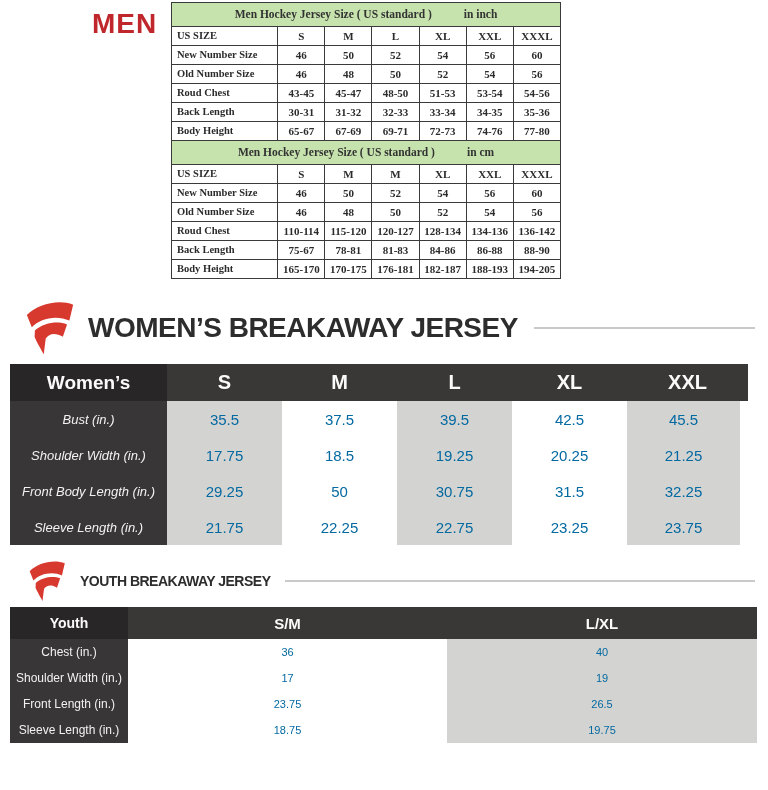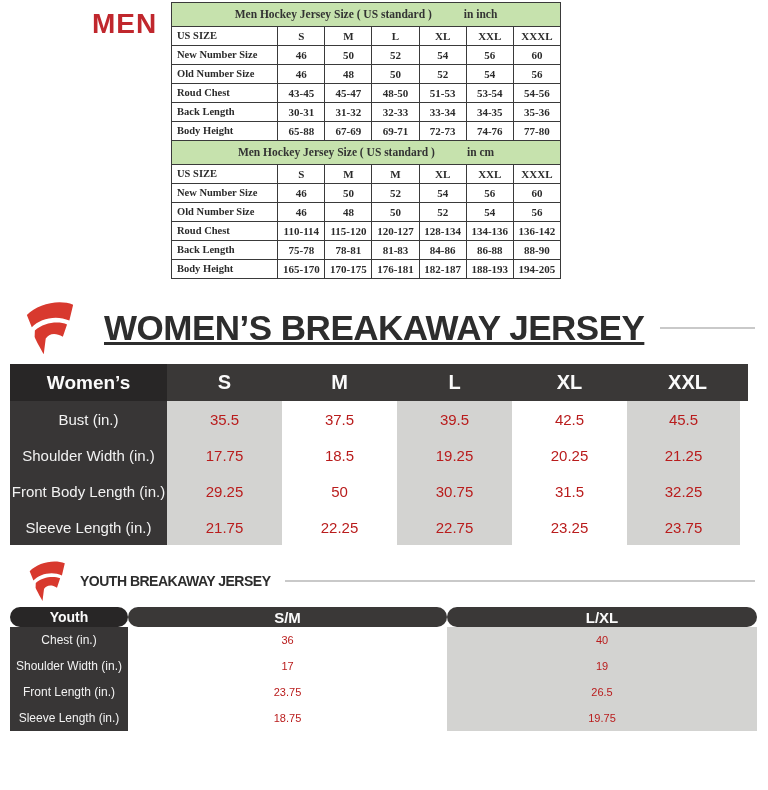--- a/index.html
+++ b/index.html
@@ -27,51 +27,51 @@
     background:#c6e2ad; height:24px; font-size:11.5px; color:#333;
   }
   .g-unit { margin-left:32px; }
 
   
   .sec-head { position:absolute; left:0; right:0; display:flex; align-items:center; }
   .sec-head .rule { flex:1; height:2px; background:#c9c9c9; margin-right:13px; }
   .sec-head h2 { color:#2d2d2d; font-family:"Liberation Sans", sans-serif; white-space:nowrap; letter-spacing:-0.5px; }
   .head-women { top:296px; height:64px; }
   .head-women .logo { width:58px; height:58px; margin-left:22px; }
-  .head-women h2 { font-size:35px; margin-left:24px;text-decoration:underline; }
+  .head-women h2 { font-size:28px; margin-left:8px; }
   .head-women .rule { margin-left:16px; }
   .head-youth { top:556px; height:50px; }
   .head-youth .logo { width:44px; height:44px; margin-left:26px; }
   .head-youth h2 { font-size:14px; margin-left:10px; }
   .head-youth .rule { margin-left:14px; }
 
   
   table.dark-table { border-collapse:separate; border-spacing:0; table-layout:fixed; position:absolute; }
   table.dark-table th {
     background:#3a3837; color:#fafafa; font-weight:700;
     font-family:"Liberation Sans", sans-serif;
   }
   table.dark-table th.corner { background:#282626; }
   table.dark-table td.rowlbl {
     background:#383636; color:#f2f2f2; font-weight:400;
     text-align:center;
   }
-  table.dark-table td { text-align:center; color:#b91c1c; }
+  table.dark-table td { text-align:center; color:#0369a1; }
   td.c-gray { background:#d3d3d1; }
   td.c-white { background:#ffffff; }
   td.sp { background:#ffffff; }
 
   table.women-table { left:10px; top:364px; width:738px; }
   table.women-table th { height:37px; font-size:20px; }
   table.women-table th.corner { font-size:19px; }
   table.women-table td { height:36px; font-size:15px; }
-  table.women-table td.rowlbl { font-size:15px; }
+  table.women-table td.rowlbl { font-size:13px;font-style:italic; }
 
   table.youth-table { left:10px; top:607px; width:747px; }
-  table.youth-table th { height:20px; font-size:15px;border-radius:10px; }
+  table.youth-table th { height:32px; font-size:15px; }
   table.youth-table th.corner { font-size:14px; }
   table.youth-table td { height:26px; font-size:11px; }
   table.youth-table td.rowlbl { font-size:12px; }
 </style>
 </head>
 <body>
 
 <svg width="0" height="0" style="position:absolute">
   <defs>
     <symbol id="flagF" viewBox="0 0 64 64">
@@ -137,21 +137,21 @@
         <td class="lbl">Back Length</td>
         <td>30-31</td>
         <td>31-32</td>
         <td>32-33</td>
         <td>33-34</td>
         <td>34-35</td>
         <td>35-36</td>
       </tr>
       <tr>
         <td class="lbl">Body Height</td>
-        <td>65-88</td>
+        <td>65-67</td>
         <td>67-69</td>
         <td>69-71</td>
         <td>72-73</td>
         <td>74-76</td>
         <td>77-80</td>
       </tr>
 
       <tr class="green-row">
         <td colspan="7"><span>Men Hockey Jersey Size ( US standard )</span><span class="g-unit">in cm</span></td>
       </tr>
@@ -186,21 +186,21 @@
         <td class="lbl">Roud Chest</td>
         <td>110-114</td>
         <td>115-120</td>
         <td>120-127</td>
         <td>128-134</td>
         <td>134-136</td>
         <td>136-142</td>
       </tr>
       <tr>
         <td class="lbl">Back Length</td>
-        <td>75-78</td>
+        <td>75-67</td>
         <td>78-81</td>
         <td>81-83</td>
         <td>84-86</td>
         <td>86-88</td>
         <td>88-90</td>
       </tr>
       <tr>
         <td class="lbl">Body Height</td>
         <td>165-170</td>
         <td>170-175</td>

